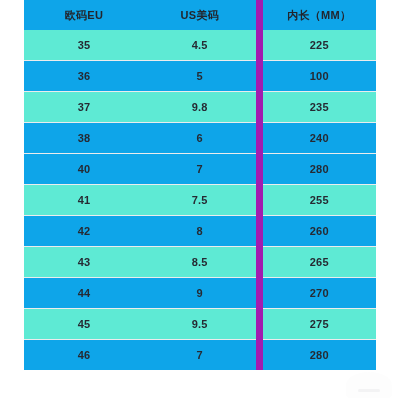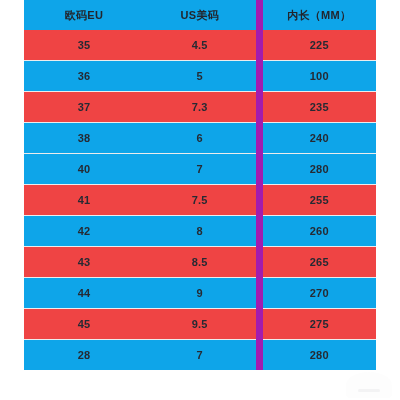--- a/index.html
+++ b/index.html
@@ -56,21 +56,21 @@
     font-size: 11px;
     font-weight: 700;
     color: #22262e;
     letter-spacing: 0.3px;
   }
 
   
   tr.shade th,
   tr.shade td { background: #0ea5e9; }
   tr.plain th,
-  tr.plain td { background: #ef4444; }
+  tr.plain td { background: #5eead4; }
 
   
   .size-table tr + tr th,
   .size-table tr + tr td {
     border-top: 1px solid #ececed;
   }
 
   
   .size-table th.divider,
   .size-table td.divider {
@@ -124,21 +124,21 @@
           <td>4.5</td>
           <td class="divider">225</td>
         </tr>
         <tr class="shade">
           <td>36</td>
           <td>5</td>
           <td class="divider">100</td>
         </tr>
         <tr class="plain">
           <td>37</td>
-          <td>7.3</td>
+          <td>9.8</td>
           <td class="divider">235</td>
         </tr>
         <tr class="shade">
           <td>38</td>
           <td>6</td>
           <td class="divider">240</td>
         </tr>
         <tr class="shade">
           <td>40</td>
           <td>7</td>
@@ -163,21 +163,21 @@
           <td>44</td>
           <td>9</td>
           <td class="divider">270</td>
         </tr>
         <tr class="plain">
           <td>45</td>
           <td>9.5</td>
           <td class="divider">275</td>
         </tr>
         <tr class="shade">
-          <td>28</td>
+          <td>46</td>
           <td>7</td>
           <td class="divider">280</td>
         </tr>
       </tbody>
   </table>
 
   <div class="watermark"></div>
 
 </div>
 

